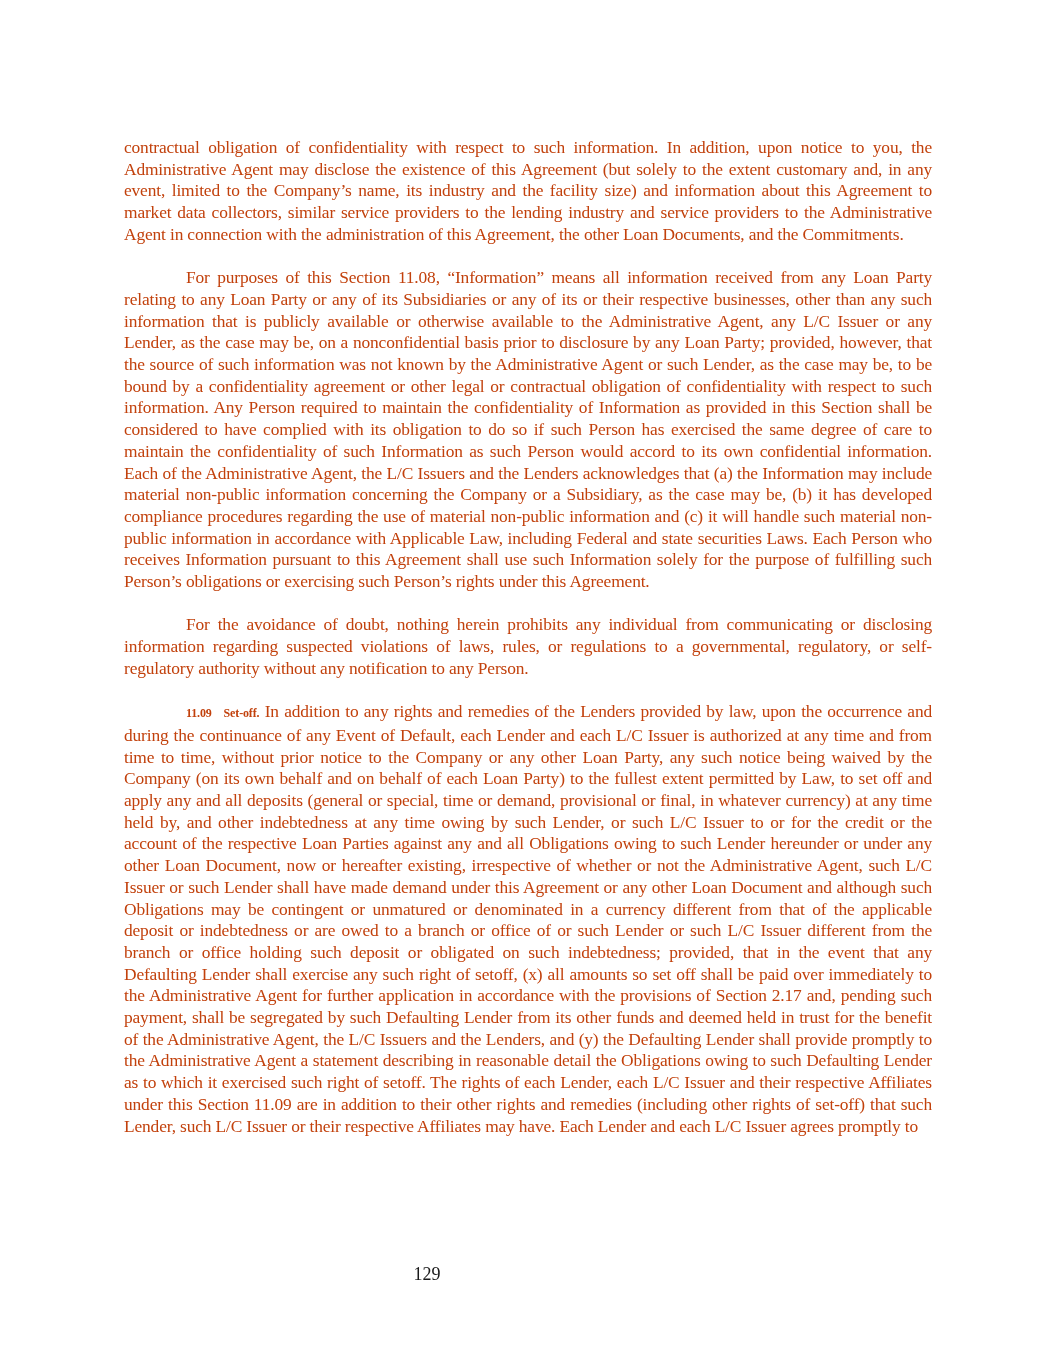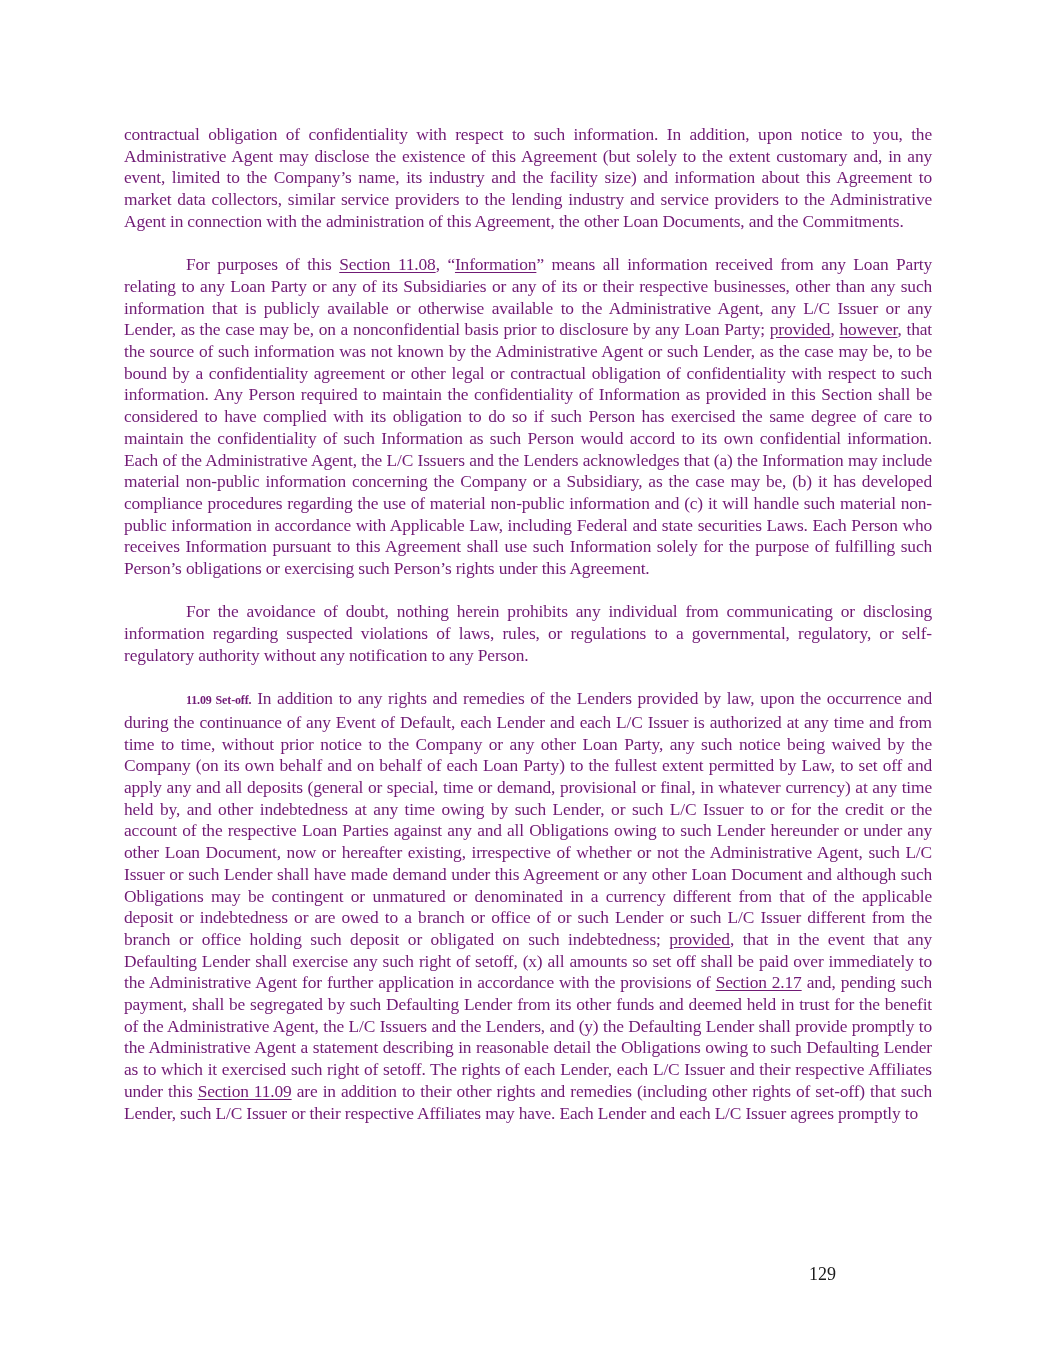--- a/index.html
+++ b/index.html
@@ -1,29 +1,29 @@
 <!DOCTYPE html>
 <html><head>
 <meta charset="utf-8">
 <style>
   html, body { margin: 0; padding: 0; background: #ffffff; }
   body { width: 1055px; height: 1365px; position: relative; overflow: hidden; }
   .page {
-    position: absolute; left: 124px; top: 124px; width: 808px;
+    position: absolute; left: 124px; top: 137px; width: 808px;
     font-family: "Liberation Serif", "DejaVu Serif", serif;
-    font-size: 17.4px; line-height: 21.7px; color: #701a75;
+    font-size: 17.4px; line-height: 21.7px; color: #c2410c;
     letter-spacing: -0.15px;
   }
   .para { margin: 0 0 21.7px 0; text-align: justify; }
   .para.indent { text-indent: 62px; }
-  .u { text-decoration: underline; text-underline-offset: 2px; }
+  .u { text-underline-offset: 2px; }
   .heading-num, .heading-title { font-weight: bold; font-size: 12px; }
-  .heading-title { margin-left: 4px; }
+  .heading-title { margin-left: 12px; }
   .page-number {
-    position: absolute; left: 0; width: 836px; top: 1264px; text-align: right;
+    position: absolute; left: 9px; width: 836px; top: 1264px; text-align: center;
     font-family: "Liberation Serif", "DejaVu Serif", serif; font-size: 18px; color: #1a1a1a;
   }
 </style>
 </head>
 <body>
 
 <div class="page">
   <p class="para"><span>contractual obligation of confidentiality with respect to such information. In addition, upon notice to you, the Administrative Agent may disclose the existence of this Agreement (but solely to the extent customary and, in any event, limited to the Company’s name, its industry and the facility size) and information about this Agreement to market data collectors, similar service providers to the lending industry and service providers to the Administrative Agent in connection with the administration of this Agreement, the other Loan Documents, and the Commitments.</span></p>
   <p class="para indent"><span>For purposes of this </span><span class="u">Section 11.08</span><span>, “</span><span class="u">Information</span><span>” means all information received from any Loan Party relating to any Loan Party or any of its Subsidiaries or any of its or their respective businesses, other than any such information that is publicly available or otherwise available to the Administrative Agent, any L/C Issuer or any Lender, as the case may be, on a nonconfidential basis prior to disclosure by any Loan Party; </span><span class="u">provided</span><span>, </span><span class="u">however</span><span>, that the source of such information was not known by the Administrative Agent or such Lender, as the case may be, to be bound by a confidentiality agreement or other legal or contractual obligation of confidentiality with respect to such information.  Any Person required to maintain the confidentiality of Information as provided in this Section shall be considered to have complied with its obligation to do so if such Person has exercised the same degree of care to maintain the confidentiality of such Information as such Person would accord to its own confidential information.  Each of the Administrative Agent, the L/C Issuers and the Lenders acknowledges that (a) the Information may include material non-public information concerning the Company or a Subsidiary, as the case may be, (b) it has developed compliance procedures regarding the use of material non-public information and (c) it will handle such material non-public information in accordance with Applicable Law, including Federal and state securities Laws.  Each Person who receives Information pursuant to this Agreement shall use such Information solely for the purpose of fulfilling such Person’s obligations or exercising such Person’s rights under this Agreement.</span></p>
   <p class="para indent"><span>For the avoidance of doubt, nothing herein prohibits any individual from communicating or disclosing information regarding suspected violations of laws, rules, or regulations to a governmental, regulatory, or self-regulatory authority without any notification to any Person.</span></p>

